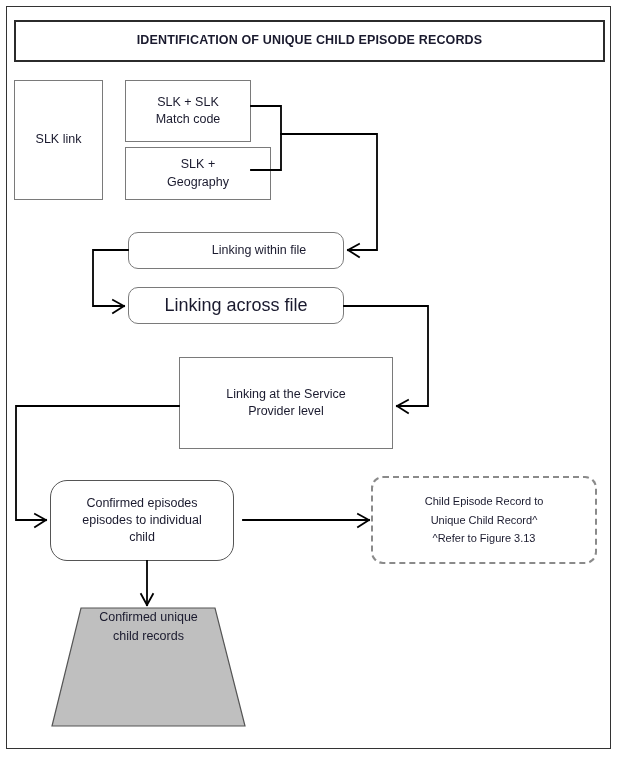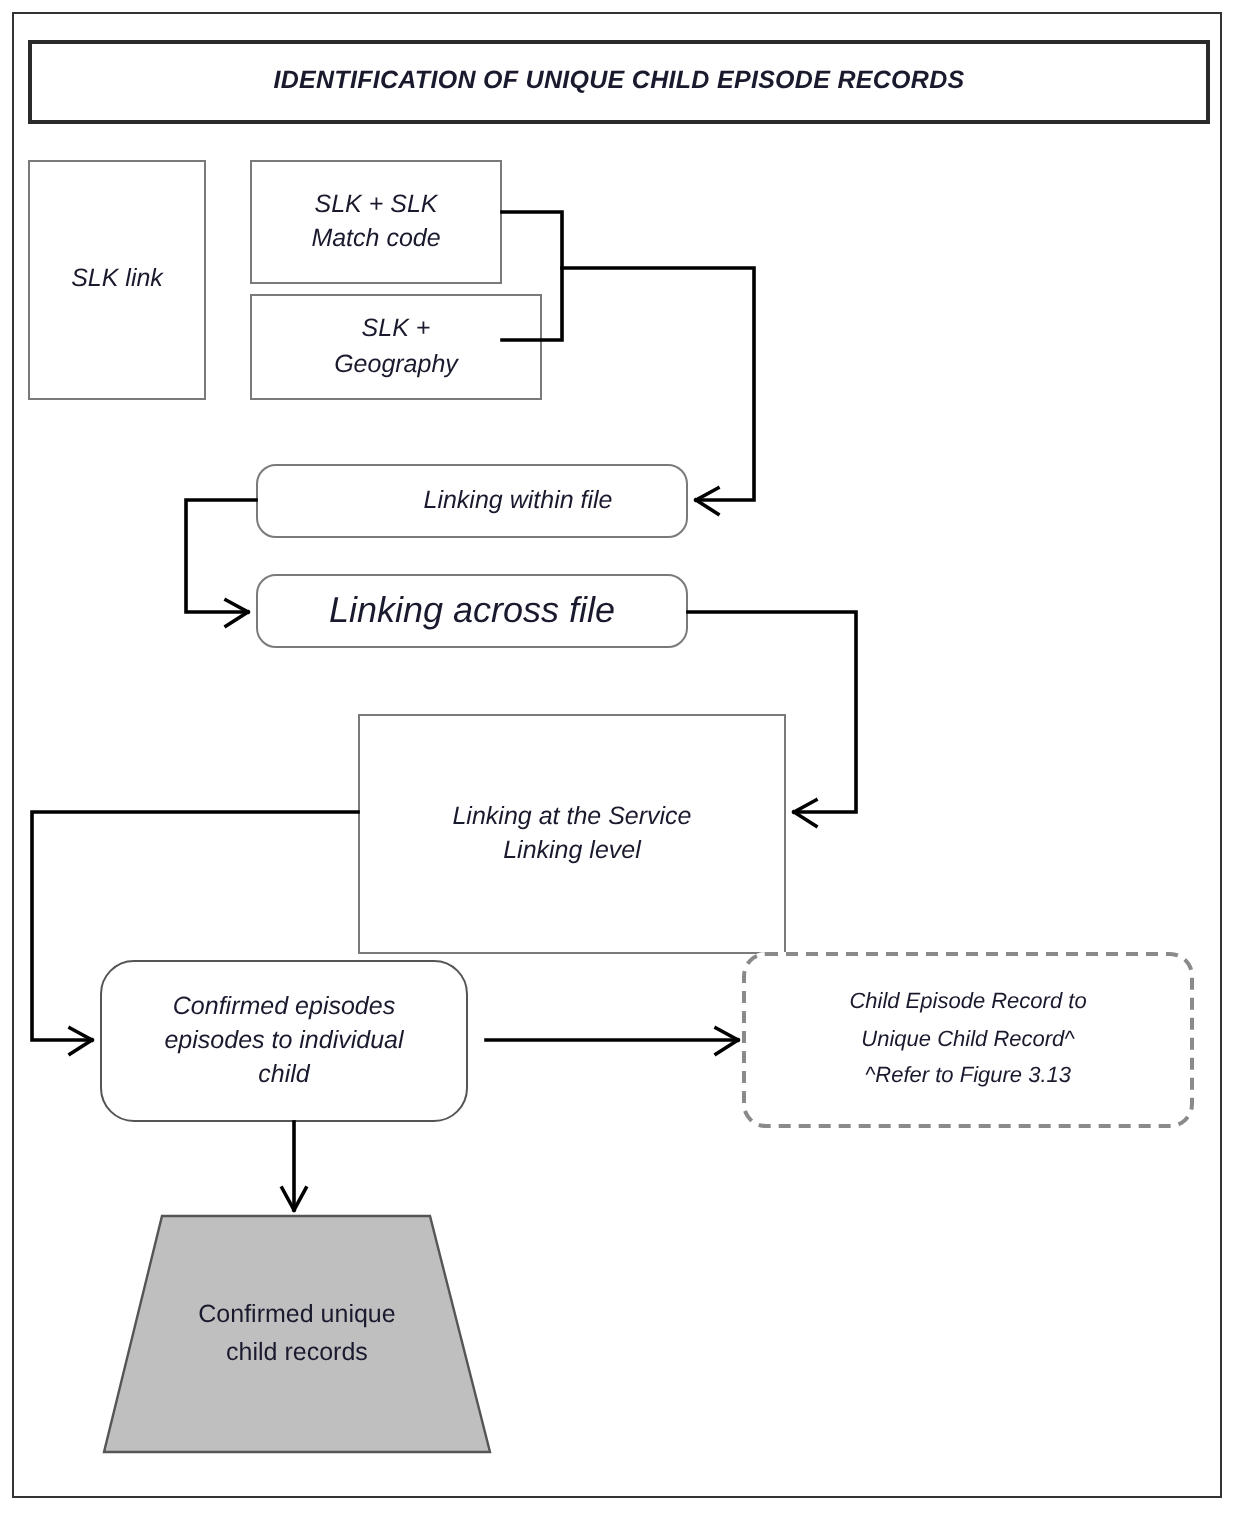--- a/index.html
+++ b/index.html
@@ -30,21 +30,20 @@
   .node {
     position: absolute;
     box-sizing: border-box;
     display: flex;
     align-items: center;
     justify-content: center;
     text-align: center;
     color: #1a1a2e;
     background: #ffffff;
     line-height: 1.38;
-    font-style: italic;
   }
   .title-box {
     left: 14px;
     top: 20px;
     width: 591px;
     height: 42px;
     border: 2px solid #2b2b2b;
     font-size: 12.5px;
     letter-spacing: 0.15px;
     font-weight: 600;
@@ -61,32 +60,31 @@
   }
   .dashed {
     border: 2px dashed #8a8a8a;
     border-radius: 12px;
   }
   .slk-link     { left: 14px;  top: 80px;  width: 89px;  height: 120px; font-size: 12.5px; }
   .slk-match    { left: 125px; top: 80px;  width: 126px; height: 62px;  font-size: 12.5px; }
   .slk-geo      { left: 125px; top: 147px; width: 146px; height: 53px;  font-size: 12.5px; }
   .link-within  { left: 128px; top: 232px; width: 216px; height: 37px;  font-size: 12.5px; padding-left: 46px; }
   .link-across  { left: 128px; top: 287px; width: 216px; height: 37px;  font-size: 18px; }
-  .link-service { left: 179px; top: 357px; width: 214px; height: 120px;  font-size: 12.5px; }
+  .link-service { left: 179px; top: 357px; width: 214px; height: 92px;  font-size: 12.5px; }
   .confirmed-ep { left: 50px;  top: 480px; width: 184px; height: 81px;  font-size: 12.5px; border-radius: 17px; }
   .child-rec    { left: 371px; top: 476px; width: 226px; height: 88px;  font-size: 11px; line-height: 1.7; align-items: center; }
 
   .trapezoid-label {
     position: absolute;
     left: 52px;
     top: 608px;
     width: 193px;
     height: 118px;
     display: flex;
-    align-items: center;
     justify-content: center;
     text-align: center;
     font-size: 12.5px;
     color: #1a1a2e;
     line-height: 1.5;
     pointer-events: none;
   }
   svg.connectors {
     position: absolute;
     left: 0;
@@ -139,21 +137,21 @@
     </div>
   </div>
 
   <div class="node rounded link-within">Linking within file</div>
 
   <div class="node rounded link-across">Linking across file</div>
 
   <div class="node rect link-service">
     <div>
       <div>Linking at the Service</div>
-      <div>Linking level</div>
+      <div>Provider level</div>
     </div>
   </div>
 
   <div class="node rect-dark confirmed-ep">
     <div>
       <div>Confirmed episodes</div>
       <div>episodes to individual</div>
       <div>child</div>
     </div>
   </div>

